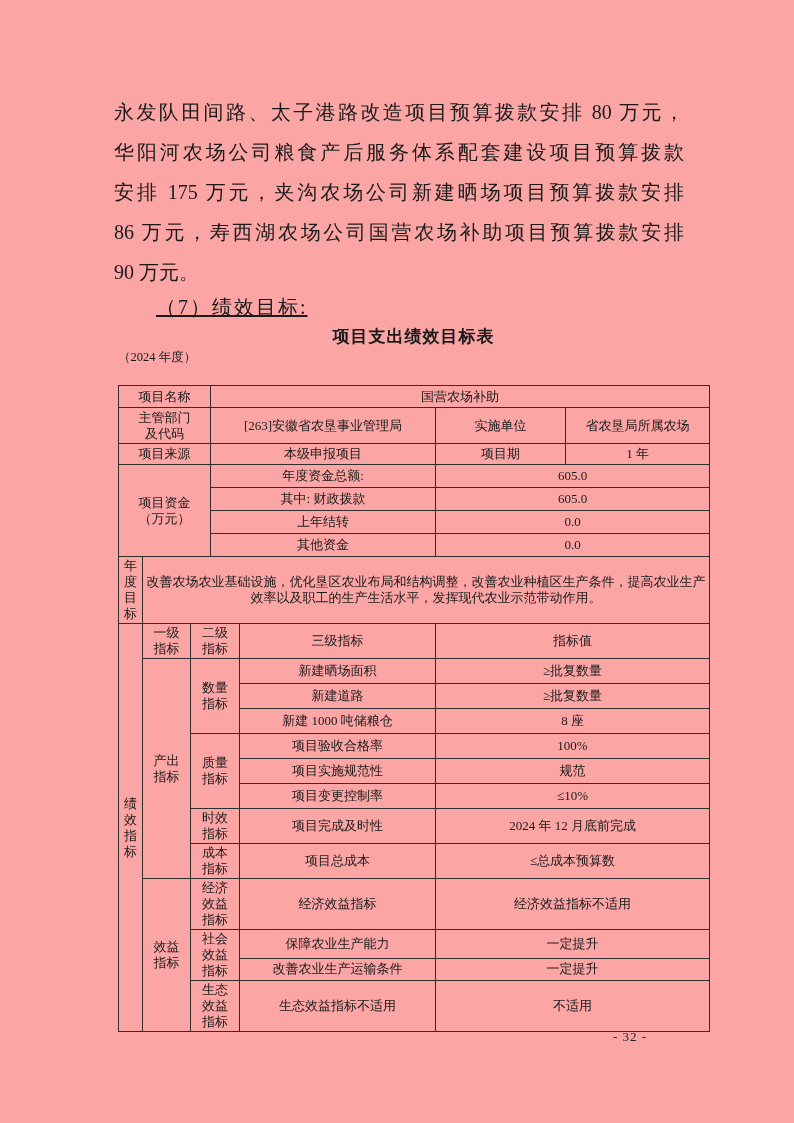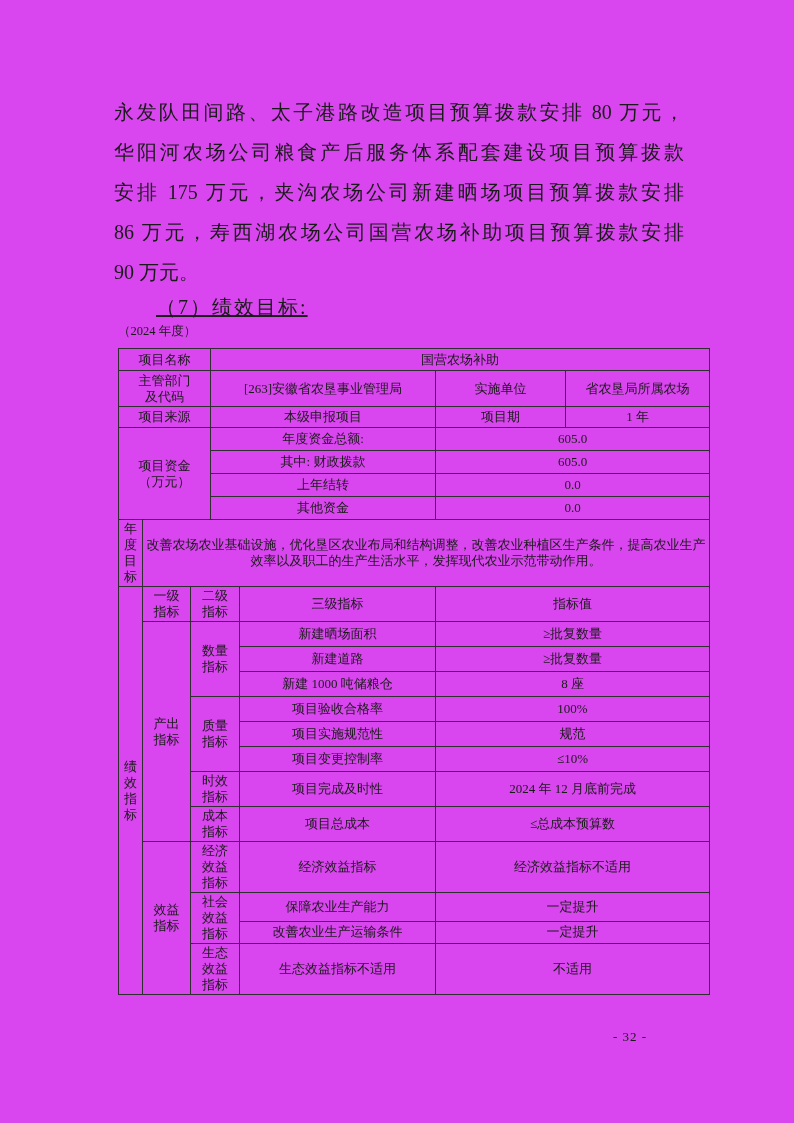--- a/index.html
+++ b/index.html
@@ -4,21 +4,21 @@
 <style>
   html, body {
     margin: 0;
     padding: 0;
     background: #ffffff;
   }
   .page {
     position: relative;
     width: 794px;
     height: 1123px;
-    background: #d946ef;
+    background: #fca5a5;
     color: #1a1a1a;
     font-family: "Liberation Serif", "DejaVu Serif", serif;
     overflow: hidden;
     box-sizing: border-box;
   }
   .content {
     position: absolute;
     left: 114px;
     top: 92px;
     width: 592px;
@@ -54,21 +54,21 @@
     line-height: 22px;
     letter-spacing: 1px;
   }
   .doc-subtitle {
     margin-top: 2px;
     text-align: left;
     font-size: 12.5px;
     line-height: 15px;
   }
   table.doc-table {
-    margin-top: 9px;
+    margin-top: 20px;
     border-collapse: collapse;
     table-layout: fixed;
     width: 591px;
   }
   table.doc-table td {
     border: 1px solid #2f2f2f;
     font-size: 13px;
     line-height: 16px;
     text-align: center;
     vertical-align: middle;
@@ -108,20 +108,21 @@
       <div class="pline just">永发队田间路、太子港路改造项目预算拨款安排 80 万元，</div>
       <div class="pline just">华阳河农场公司粮食产后服务体系配套建设项目预算拨款</div>
       <div class="pline just">安排 175 万元，夹沟农场公司新建晒场项目预算拨款安排</div>
       <div class="pline just">86 万元，寿西湖农场公司国营农场补助项目预算拨款安排</div>
       <div class="pline">90 万元。</div>
     </div>
 
     <div class="section-label">（7）绩效目标:</div>
 
     <div class="table-block">
+      <div class="doc-title">项目支出绩效目标表</div>
       <div class="doc-subtitle">（2024 年度）</div>
 
       <table class="doc-table">
         <colgroup>
           <col style="width:24px">
           <col style="width:48px">
           <col style="width:20px">
           <col style="width:29px">
           <col style="width:196px">
           <col style="width:130px">

